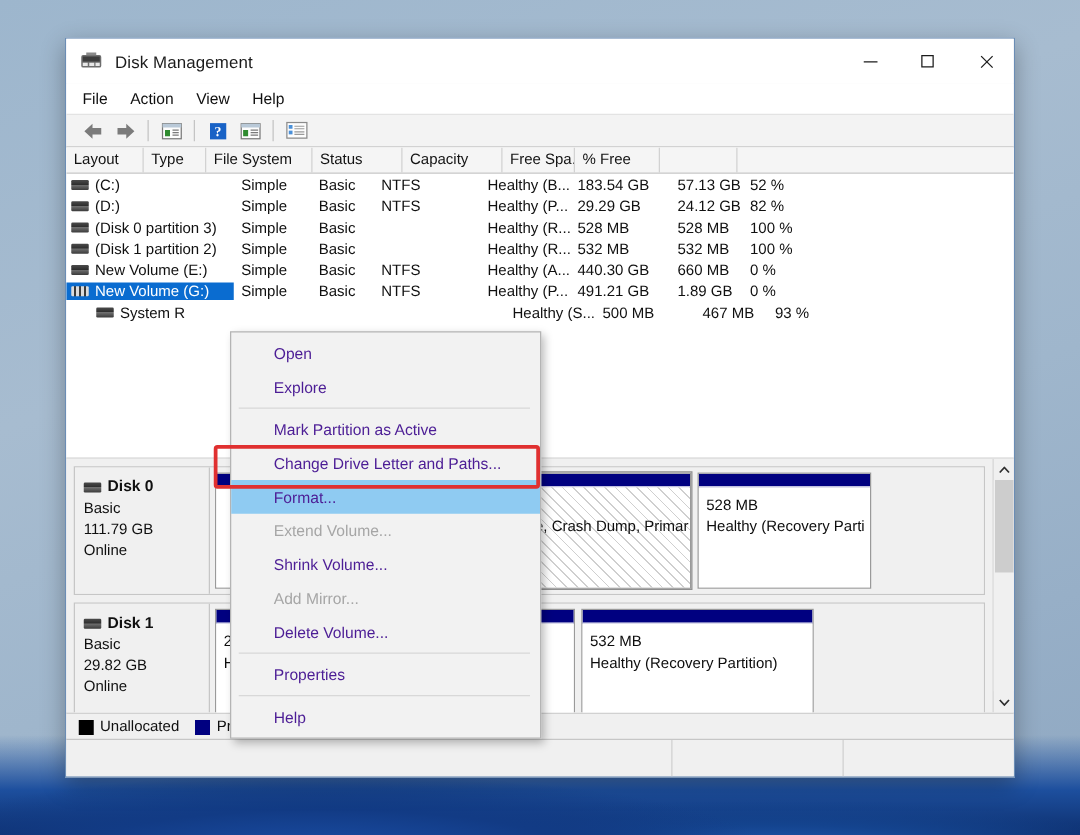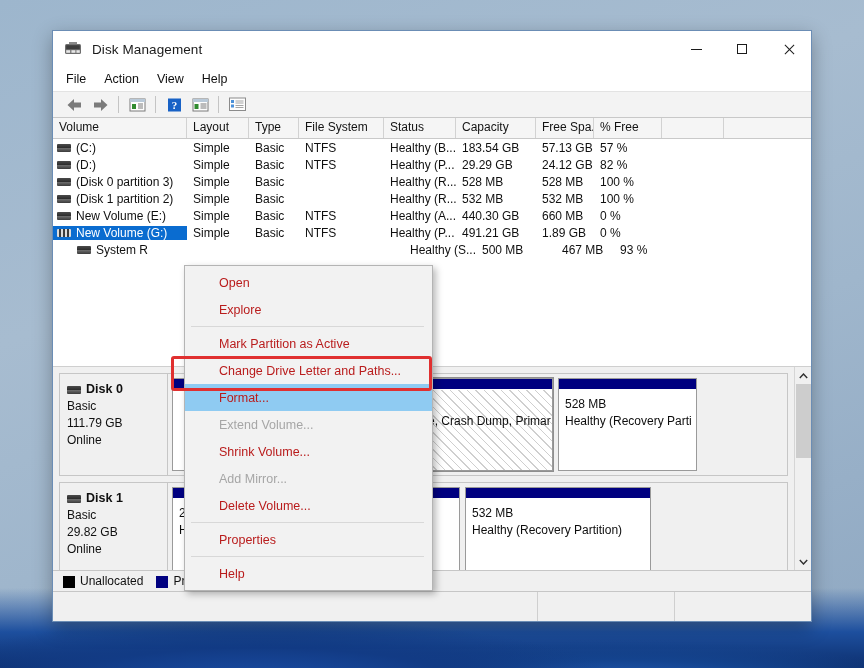--- a/index.html
+++ b/index.html
@@ -112,21 +112,21 @@
   .statusbar { height:30px; flex:0 0 30px; background:#f0f0f0; border-top:1px solid #c6c6c6; display:flex; }
   .sb-seg { border-left:1px solid #cfcfcf; }
 
   
   .ctx-menu {
     position:absolute; left:131px; top:234px; width:249px;
     background:#f2f2f2; border:1px solid #b4b4b4;
     box-shadow:3px 3px 7px rgba(0,0,0,.28); padding:3px 0; z-index:40;
   }
   .ctx-item { height:27px; display:flex; align-items:center; padding-left:34px;
-              font-size:12.5px; color:#b91c1c; cursor:default; white-space:nowrap; }
+              font-size:12.5px; color:#4c1d95; cursor:default; white-space:nowrap; }
   .ctx-item.disabled { color:#a6a6a6; }
   .ctx-item.hl { background:#8fcbf2; }
   .ctx-sep { height:1px; background:#d8d8d8; margin:3px 8px 3px 6px; }
   .ctx-highlight-box {
     position:absolute; left:118px; top:325px; width:261px; height:35px;
     border:3px solid #e03030; border-radius:3px; z-index:45; pointer-events:none;
   }
 </style>
 </head>
 <body>
@@ -208,21 +208,20 @@
         <rect x="1.5" y="1" width="16" height="12.5" fill="#fdfdfd" stroke="#8b8b8b"></rect>
         <rect x="3" y="3" width="3" height="3" fill="#4a90d9"></rect>
         <rect x="3" y="7.5" width="3" height="3" fill="#4a90d9"></rect>
         <path d="M7.5 4 h8 M7.5 6 h8 M7.5 8.5 h8 M7.5 10.5 h8" stroke="#9a9a9a" stroke-width="0.9"></path>
       </svg>
     </div>
   </div>
 
   <div class="list-pane">
     <div class="hdr-row" id="hdr-row">
-        <div class="hdr-cell" style="width: 134px; flex: 0 0 134px;">Volume</div>
         <div class="hdr-cell" style="width: 62px; flex: 0 0 62px;">Layout</div>
         <div class="hdr-cell" style="width: 50px; flex: 0 0 50px;">Type</div>
         <div class="hdr-cell" style="width: 85px; flex: 0 0 85px;">File System</div>
         <div class="hdr-cell" style="width: 72px; flex: 0 0 72px;">Status</div>
         <div class="hdr-cell" style="width: 80px; flex: 0 0 80px;">Capacity</div>
         <div class="hdr-cell" style="width: 58px; flex: 0 0 58px;">Free Spa...</div>
         <div class="hdr-cell" style="width: 68px; flex: 0 0 68px;">% Free</div>
         <div class="hdr-cell" style="width: 62px; flex: 0 0 62px;"></div>
       </div>
     <div id="vrows">
@@ -230,21 +229,21 @@
           <div class="vcell c0" style="width: 134px; flex: 0 0 134px;">
             <span class="drive-ico"></span>
             <span>(C:)</span>
           </div>
           <div class="vcell c1" style="width: 62px; flex: 0 0 62px;">Simple</div>
           <div class="vcell c2" style="width: 50px; flex: 0 0 50px;">Basic</div>
           <div class="vcell c3" style="width: 85px; flex: 0 0 85px;">NTFS</div>
           <div class="vcell c4" style="width: 72px; flex: 0 0 72px;">Healthy (B...</div>
           <div class="vcell c5" style="width: 80px; flex: 0 0 80px;">183.54 GB</div>
           <div class="vcell c6" style="width: 58px; flex: 0 0 58px;">57.13 GB</div>
-          <div class="vcell c7" style="width: 68px; flex: 0 0 68px;">57 %</div>
+          <div class="vcell c7" style="width: 68px; flex: 0 0 68px;">52 %</div>
         </div>
         <div class="vrow">
           <div class="vcell c0" style="width: 134px; flex: 0 0 134px;">
             <span class="drive-ico"></span>
             <span>(D:)</span>
           </div>
           <div class="vcell c1" style="width: 62px; flex: 0 0 62px;">Simple</div>
           <div class="vcell c2" style="width: 50px; flex: 0 0 50px;">Basic</div>
           <div class="vcell c3" style="width: 85px; flex: 0 0 85px;">NTFS</div>
           <div class="vcell c4" style="width: 72px; flex: 0 0 72px;">Healthy (P...</div>

